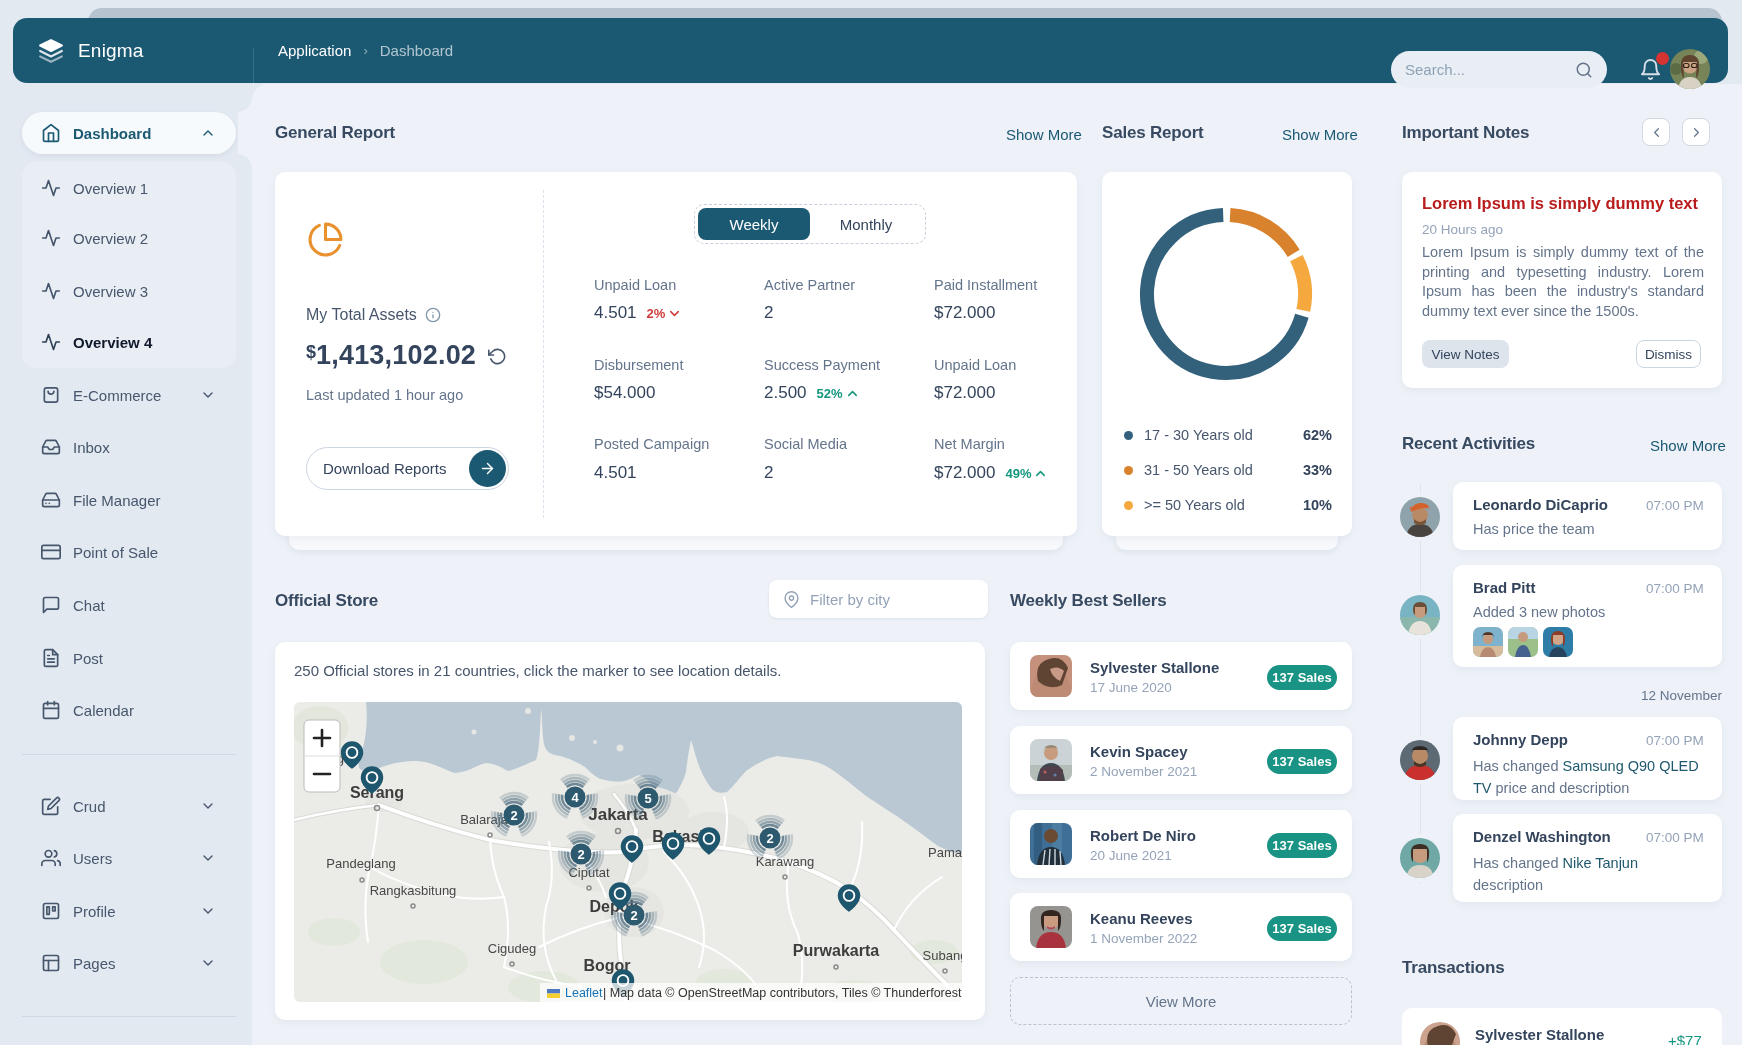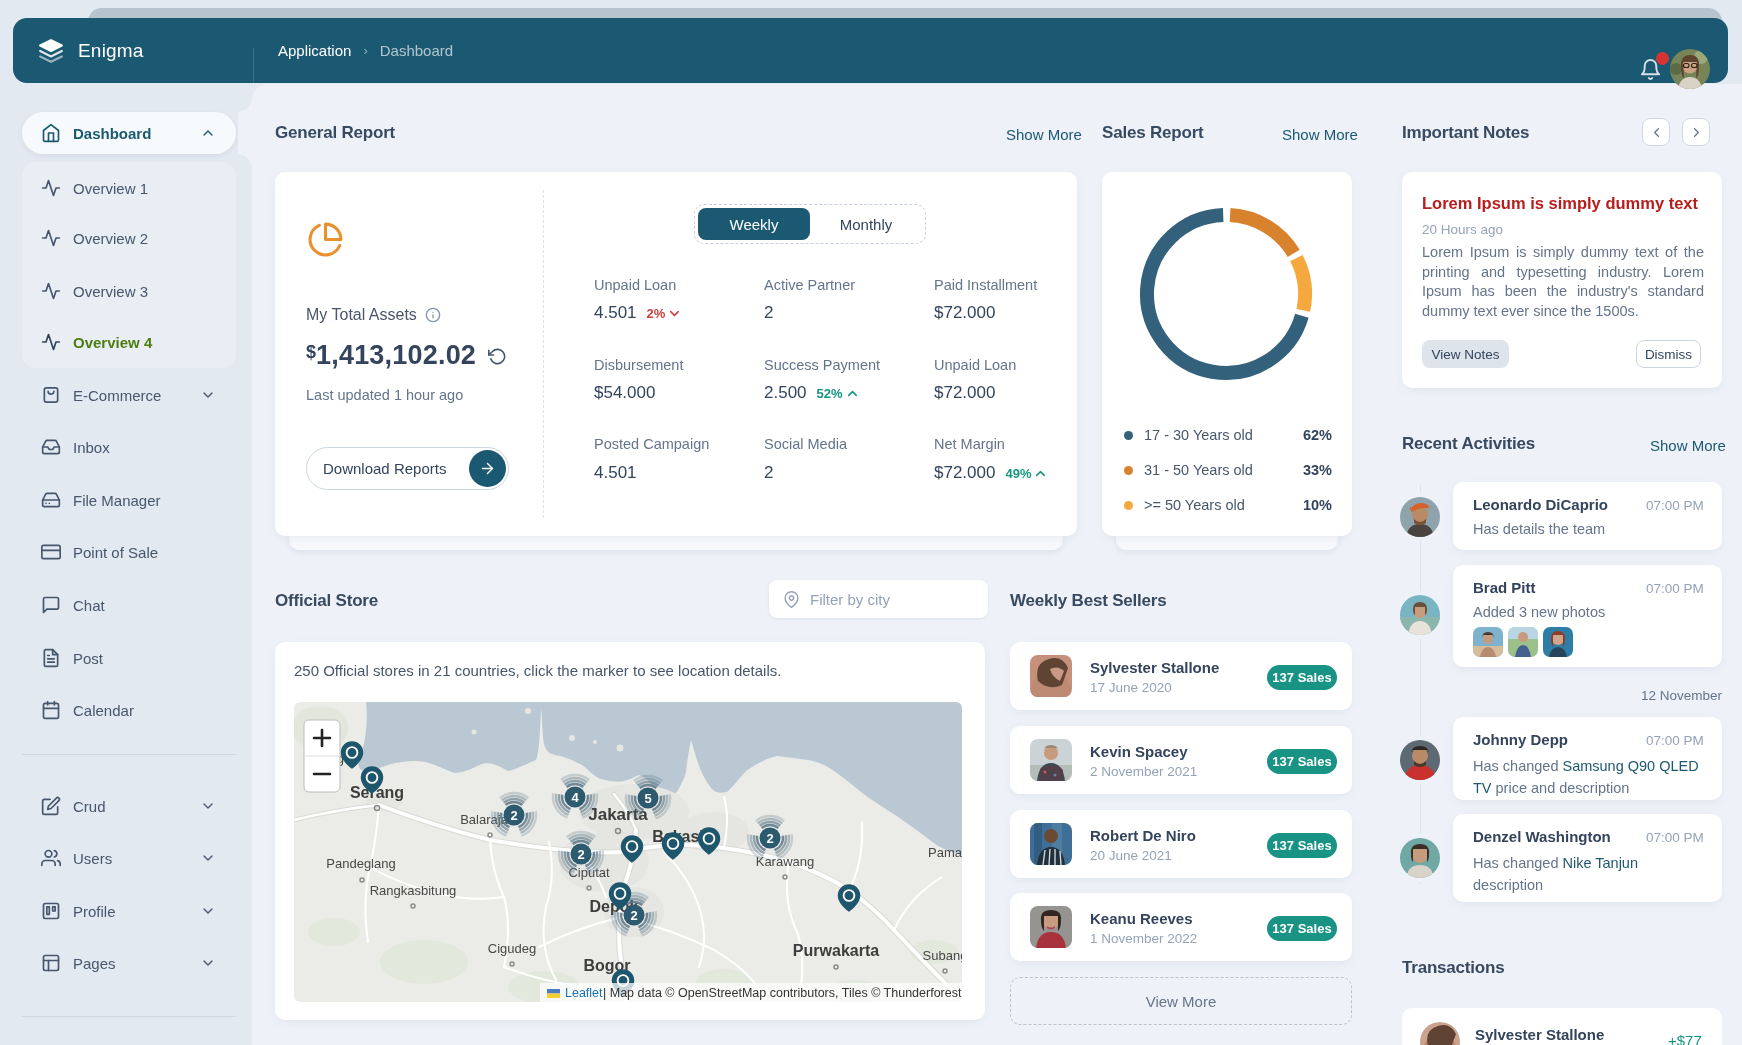--- a/index.html
+++ b/index.html
@@ -27,21 +27,21 @@
 .side-tab { position:absolute; left:238px; top:112px; width:14px; height:42px; background:#eef2f8; }
 .ear { position:absolute; left:238px; width:14px; height:14px; }
 .ear.t { top:98px; background:radial-gradient(circle at 0 0, rgba(0,0,0,0) 13.5px, #eef2f8 14px); }
 .ear.b { top:154px; background:radial-gradient(circle at 0 100%, rgba(0,0,0,0) 13.5px, #eef2f8 14px); }
 .subpanel { position:absolute; left:22px; top:162px; width:214px; height:206px; background:#e9eef5; border-radius:14px; }
 .sitem { position:absolute; left:22px; width:214px; height:42px; display:flex; align-items:center; }
 .sitem .ic { margin-left:19px; width:20px; height:20px; flex:none; }
 .sitem .lbl { margin-left:12px; font-size:15px; color:#46566c; }
 .sitem .chev { margin-left:auto; margin-right:20px; width:16px; height:16px; }
 .sitem.active .lbl { color:#1b5872; font-weight:700; }
-.sitem.boldlbl .lbl { font-weight:700; color:#4d7c0f; }
+.sitem.boldlbl .lbl { font-weight:700; color:#0f172a; }
 .sdivider { position:absolute; left:22px; width:214px; height:1px; background:rgba(160,174,192,0.28); }
 
 .h2 { position:absolute; font-size:17px; font-weight:700; color:#384a61; letter-spacing:-0.2px; }
 .showmore { position:absolute; font-size:15px; color:#1b5872; }
 .card { position:absolute; background:#fff; border-radius:10px; box-shadow:0 3px 8px rgba(85,105,135,0.08); }
 .stack { position:absolute; background:#f7f9fc; border-radius:10px; box-shadow:0 3px 6px rgba(85,105,135,0.10); }
 .gray { color:#64748b; }
 .lightgray { color:#94a3b8; }
 .green { color:#14967e; }
 .red { color:#cf3c3c; }
@@ -205,20 +205,27 @@
         <polyline points="2 17 12 22 22 17" stroke="rgba(255,255,255,0.55)"></polyline>
       </svg>
     <span class="logo-txt">Enigma</span>
   </div>
   <div class="nav-sep"></div>
   <div class="crumb">
       <span>Application</span>
       <span class="sep">›</span>
       <span class="cur">Dashboard</span>
     </div>
+  <div class="search">
+      <span>Search...</span>
+    <svg width="18" height="18" viewBox="0 0 24 24" fill="none" stroke="#64748b" stroke-width="2" stroke-linecap="round">
+        <circle cx="11" cy="11" r="8"></circle>
+        <line x1="21" y1="21" x2="16.65" y2="16.65"></line>
+      </svg>
+  </div>
   <div class="bellwrap">
     <svg width="23" height="23" viewBox="0 0 24 24" fill="none" stroke="#d7e0e8" stroke-width="2" stroke-linecap="round" stroke-linejoin="round">
         <path d="M18 8A6 6 0 0 0 6 8c0 7-3 9-3 9h18s-3-2-3-9"></path>
         <path d="M13.73 21a2 2 0 0 1-3.46 0"></path>
       </svg>
     <div class="reddot"></div>
   </div>
   <div class="avatar-nav">
     <svg width="40" height="40" viewBox="0 0 40 40">
         <rect width="40" height="40" fill="#768457"></rect>
@@ -372,21 +379,21 @@
           <path d="M6 40 Q8 27 20 27 Q32 27 34 40Z" fill="#4a4440"></path>
           <circle cx="20" cy="18" r="8" fill="#b98a66"></circle>
           <path d="M11 15 Q11 7 20 7 Q29 7 29 15 L29 12 Q24 9 11 15Z" fill="#d4622a"></path>
           <path d="M10 14 Q14 5 22 6 Q30 7 30 13 L30 10 L10 10Z" fill="#d4622a"></path>
           <path d="M14 22 Q20 28 26 22 L26 26 Q20 30 14 26Z" fill="#7a5436"></path>
         </svg>
   </div>
   <div class="card" style="left:1453px; top:482px; width:269px; height:68px;"></div>
   <div class="abs" style="left:1473px; top:496px; font-size:15px; font-weight:700; color:#33445c;">Leonardo DiCaprio</div>
   <div class="abs lightgray" style="left:1646px; top:498px; font-size:13.5px;">07:00 PM</div>
-  <div class="abs gray" style="left:1473px; top:521px; font-size:14.5px;">Has details the team</div>
+  <div class="abs gray" style="left:1473px; top:521px; font-size:14.5px;">Has price the team</div>
 
   <div class="abs" style="left:1400px; top:595px; width:40px; height:40px; border-radius:50%; overflow:hidden; box-shadow:0 0 0 4px #eef2f8;">
     <svg width="40" height="40" viewBox="0 0 40 40">
           <rect width="40" height="40" fill="#79b4c4"></rect>
           <rect y="22" width="40" height="18" fill="#8ab6ab"></rect>
           <circle cx="20" cy="16" r="7" fill="#c79b7e"></circle>
           <path d="M8 40 Q10 26 20 26 Q30 26 32 40Z" fill="#e8e3da"></path>
           <path d="M13 14 Q13 7 20 7 Q27 7 27 14 Q27 19 25 20 L25 12 L15 12 L15 20 Q13 19 13 14Z" fill="#6b4f38"></path>
         </svg>
   </div>

